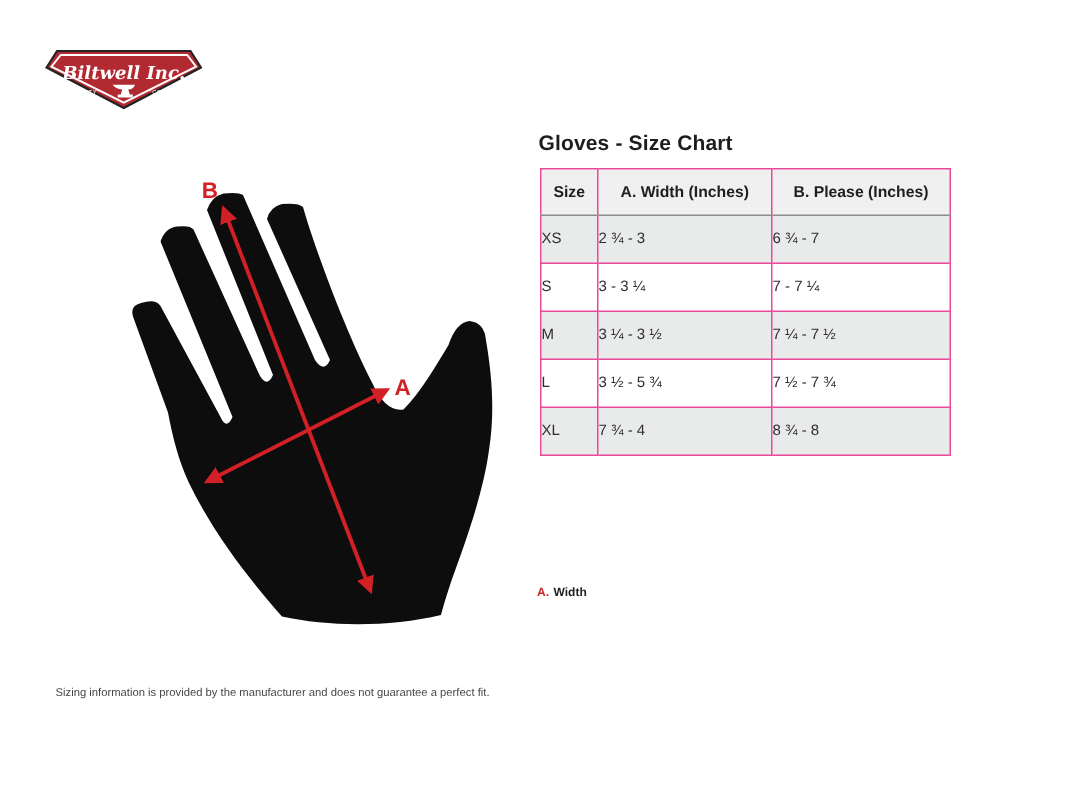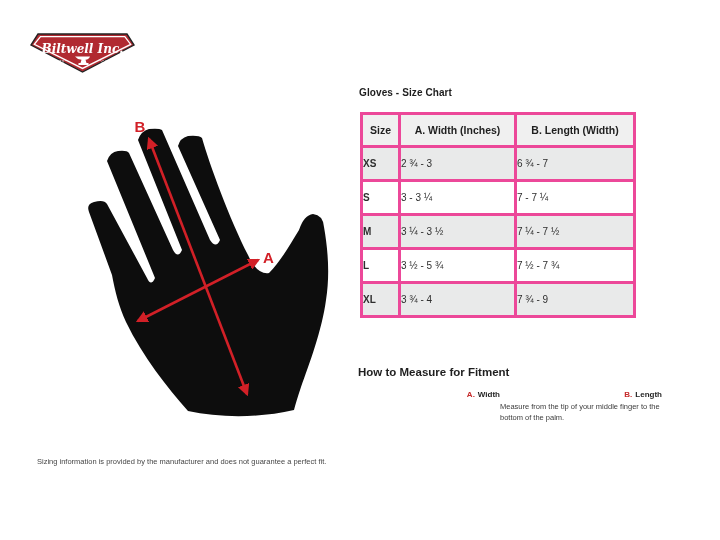--- a/index.html
+++ b/index.html
@@ -6,36 +6,36 @@
   body{width:720px;height:540px;background:#fff;font-family:"Liberation Sans",sans-serif;overflow:hidden;}
   .canvas{position:relative;width:720px;height:468px;background:#ffffff;padding-left:28px;}
 
   
   .logo{position:absolute;left:30px;top:32px;width:105px;height:42px;}
 
   
   .hand-figure{position:absolute;left:85px;top:115px;width:260px;height:310px;}
 
   
-  .chart-title{position:absolute;left:359px;top:87px;font-size:10px;font-weight:bold;color:#1d1d1d;letter-spacing:.1px;}
+  .chart-title{position:absolute;left:359px;top:87px;font-size:14px;font-weight:bold;color:#1d1d1d;letter-spacing:.1px;}
   .size-table{position:absolute;left:360px;top:112px;width:273px;border-collapse:collapse;table-layout:fixed;
               font-size:10px;color:#2e2e2e;border:1px solid #8d8d8d;}
-  .size-table th,.size-table td{border:3px solid #ec4899;vertical-align:middle;padding:0;}
+  .size-table th,.size-table td{border:1px solid #ec4899;vertical-align:middle;padding:0;}
   .size-table thead th{height:30px;background:#f0f0f0;font-weight:bold;font-size:10.5px;color:#1f1f1f;
                        border-bottom:1px solid #8d8d8d;}
   .size-table tbody td{height:31px;}
   .size-table tbody tr:nth-child(odd) td{background:#e9eaea;}
-  .size-table td.size{font-weight:bold;}
+  .size-table td.size{font-weight:normal;}
 
   
   .measure-title{position:absolute;left:358px;top:366px;font-size:11.5px;font-weight:bold;color:#1f1f1f;}
   .measure-col{position:absolute;top:390px;}
   .measure-col.a{left:358px;width:142px;}
   .measure-col.b{left:500px;width:162px;}
-  .measure-head{font-size:8px;font-weight:bold;color:#1f1f1f;margin:0 0 3px 0;text-align:right;}
+  .measure-head{font-size:8px;font-weight:bold;color:#1f1f1f;margin:0 0 3px 0;}
   .measure-head .letter{color:#c62a2a;margin-right:3px;}
   .measure-text{font-size:7.5px;line-height:1.4;color:#3c3c3c;margin:0;}
 
   
   .footer{position:absolute;left:37px;top:457px;font-size:7.5px;line-height:1.45;color:#474747;}
 </style>
 </head>
 <body>
 
 <div class="canvas">
@@ -84,21 +84,21 @@
   <table class="size-table">
     <colgroup>
         <col style="width:38px">
         <col style="width:116px">
         <col style="width:119px">
       </colgroup>
     <thead>
       <tr>
         <th>Size</th>
         <th>A. Width (Inches)</th>
-        <th>B. Length (Width)</th>
+        <th>B. Please (Inches)</th>
       </tr>
     </thead>
     <tbody>
       <tr>
         <td class="size">XS</td>
         <td>2 ¾ - 3</td>
         <td>6 ¾ - 7</td>
       </tr>
       <tr>
         <td class="size">S</td>
@@ -110,38 +110,31 @@
         <td>3 ¼ - 3 ½</td>
         <td>7 ¼ - 7 ½</td>
       </tr>
       <tr>
         <td class="size">L</td>
         <td>3 ½ - 5 ¾</td>
         <td>7 ½ - 7 ¾</td>
       </tr>
       <tr>
         <td class="size">XL</td>
-        <td>3 ¾ - 4</td>
-        <td>7 ¾ - 9</td>
+        <td>7 ¾ - 4</td>
+        <td>8 ¾ - 8</td>
       </tr>
     </tbody>
   </table>
 
-  <div class="measure-title">How to Measure for Fitment</div>
 
   <div class="measure-col a">
     <p class="measure-head">
       <span class="letter">A.</span><span>Width</span>
     </p>
   </div>
 
-  <div class="measure-col b">
-    <p class="measure-head">
-      <span class="letter">B.</span><span>Length</span>
-    </p>
-    <p class="measure-text">Measure from the tip of your middle finger to the bottom of the palm.</p>
-  </div>
 
   <div class="footer">
     <div>Sizing information is provided by the manufacturer and does not guarantee a perfect fit.</div>
   </div>
 
 </div>
 
 </body></html>

